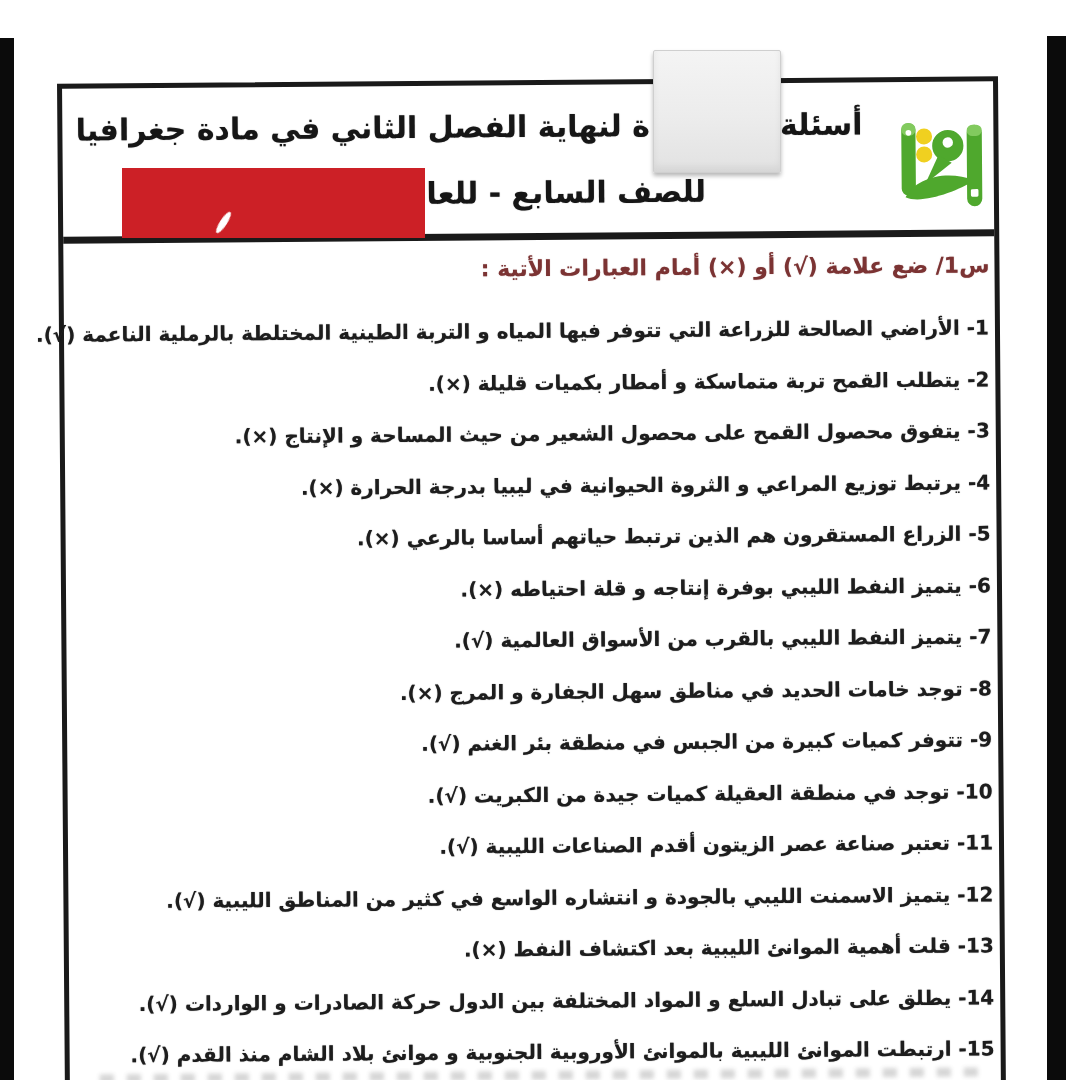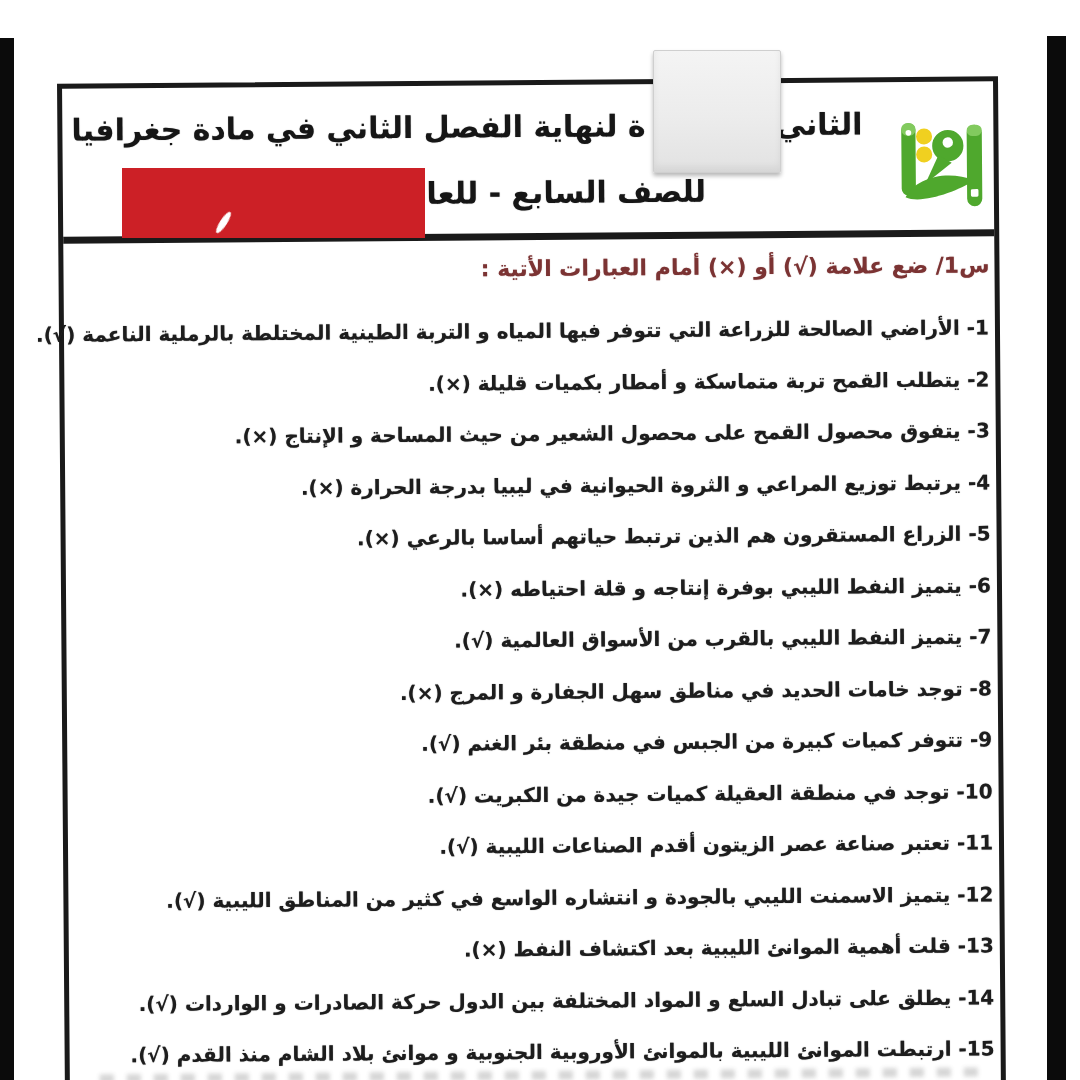--- a/index.html
+++ b/index.html
@@ -94,21 +94,21 @@
 
         <path d="M7,106 C18,85 52,77 80,89 C62,100 24,114 7,106 Z" fill="#4fa82d"></path>
 
         <rect x="72" y="30" width="16" height="86" rx="8" fill="#4fa82d"></rect>
         <rect x="72" y="30" width="16" height="12" rx="6" fill="#82ca5e"></rect>
         <rect x="76" y="98" width="8" height="8" rx="1.5" fill="#ffffff"></rect>
       </svg>
     </div>
 
     <div class="title-line title-1" dir="rtl">
-      <span>الثاني</span><span class="title-gap"></span><span>ة لنهاية الفصل الثاني في مادة جغرافيا</span>
+      <span>أسئلة</span><span class="title-gap"></span><span>ة لنهاية الفصل الثاني في مادة جغرافيا</span>
     </div>
 
     <div class="title-line title-2" dir="rtl">للصف السابع  - للعام الدراسي</div>
   </div>
 
   <div class="doc-body">
     <div class="q-header" dir="rtl">س1/ ضع علامة (√) أو (×) أمام العبارات الأتية :</div>
     <div class="items">
         <div class="exam-item" dir="rtl">1- الأراضي الصالحة للزراعة التي تتوفر فيها المياه و التربة الطينية المختلطة بالرملية الناعمة (√).</div>
         <div class="exam-item" dir="rtl">2- يتطلب القمح تربة متماسكة و أمطار بكميات قليلة (×).</div>

